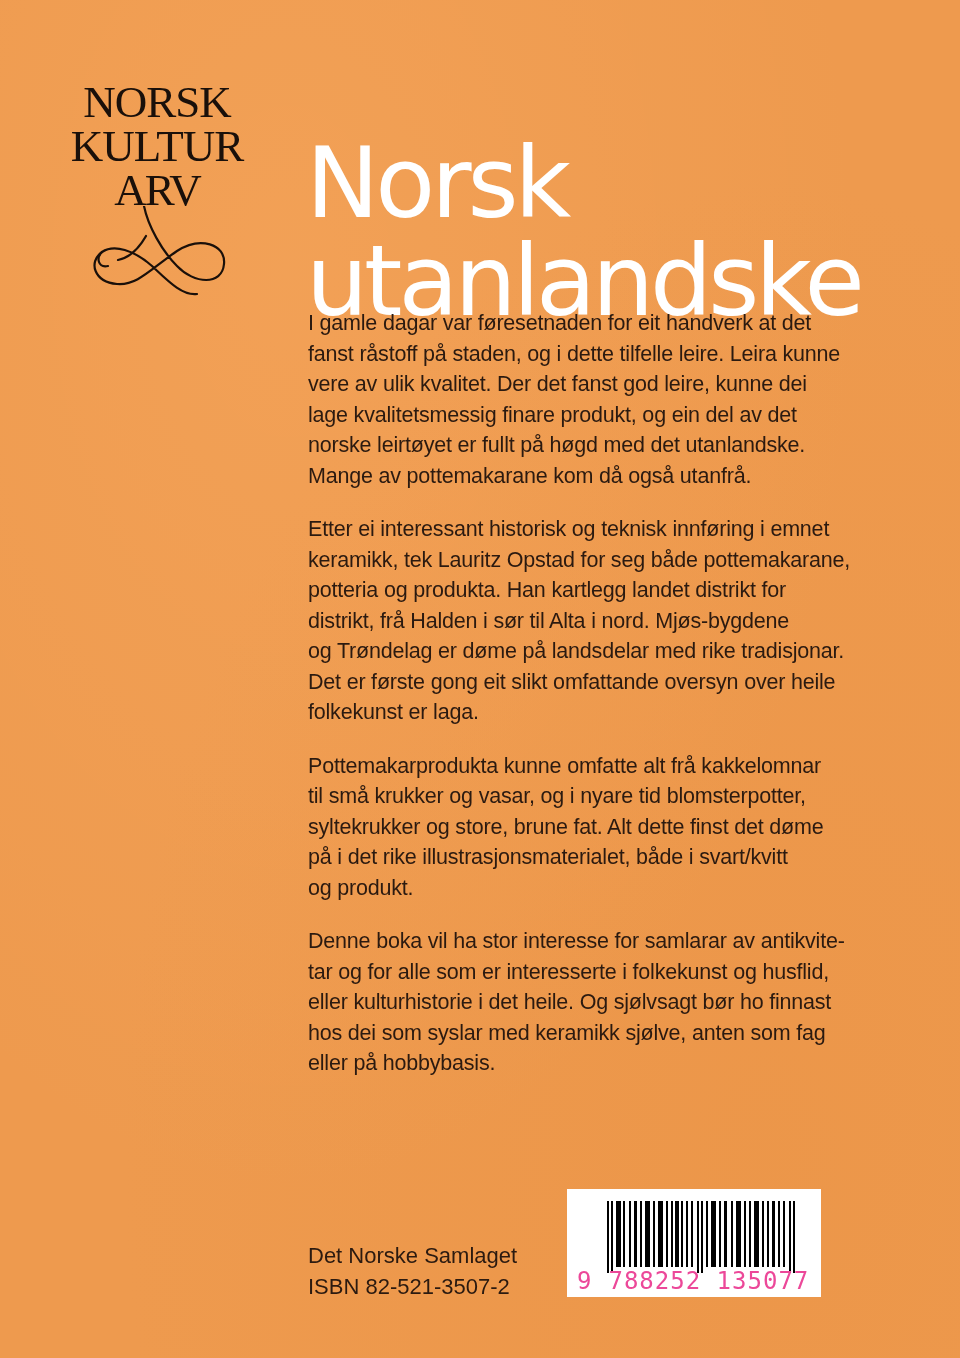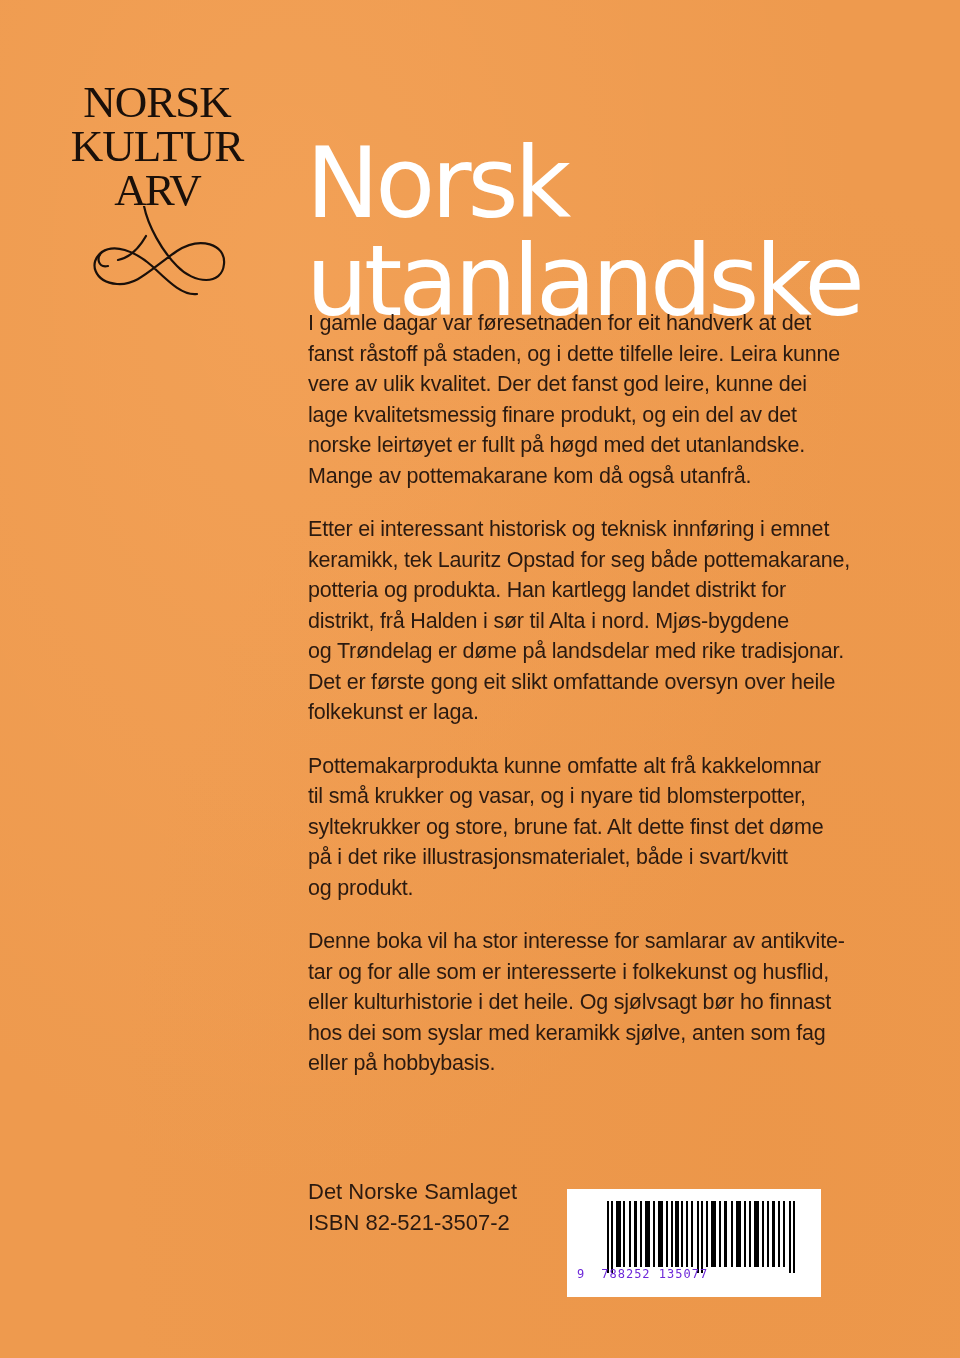--- a/index.html
+++ b/index.html
@@ -39,35 +39,35 @@
   .body-text {
     position: absolute; left: 308px; top: 308px; width: 570px;
   }
   .body-text p {
     margin: 0 0 23px 0;
     font-size: 21.5px; line-height: 30.5px;
     letter-spacing: -0.2px;
   }
   .body-text .ln { display: block; white-space: nowrap; }
   .publisher {
-    position: absolute; left: 308px; top: 1176px;
+    position: absolute; left: 308px; top: 1240px;
     font-size: 22px; line-height: 31px;
   }
   .publisher span { display: block; }
   .barcode {
     position: absolute; left: 567px; top: 1189px; width: 254px; height: 108px;
     background: #ffffff;
   }
   .barcode .bars {
     position: absolute; left: 40px; top: 12px; height: 72px; width: 200px;
   }
   .barcode .digits {
     position: absolute; left: 10px; top: 78px;
     font-family: "DejaVu Sans Mono", "Liberation Mono", monospace;
-    font-size: 12px; color: #6d28d9; letter-spacing: 1px;
+    font-size: 24px; color: #ec4899; letter-spacing: 1px;
   }
   .barcode .digits .first { margin-right: 16px; }
 </style>
 </head>
 <body>
 
 <div class="cover">
 
   <div class="series-logo">
     <span class="line l1">NORSK</span>

